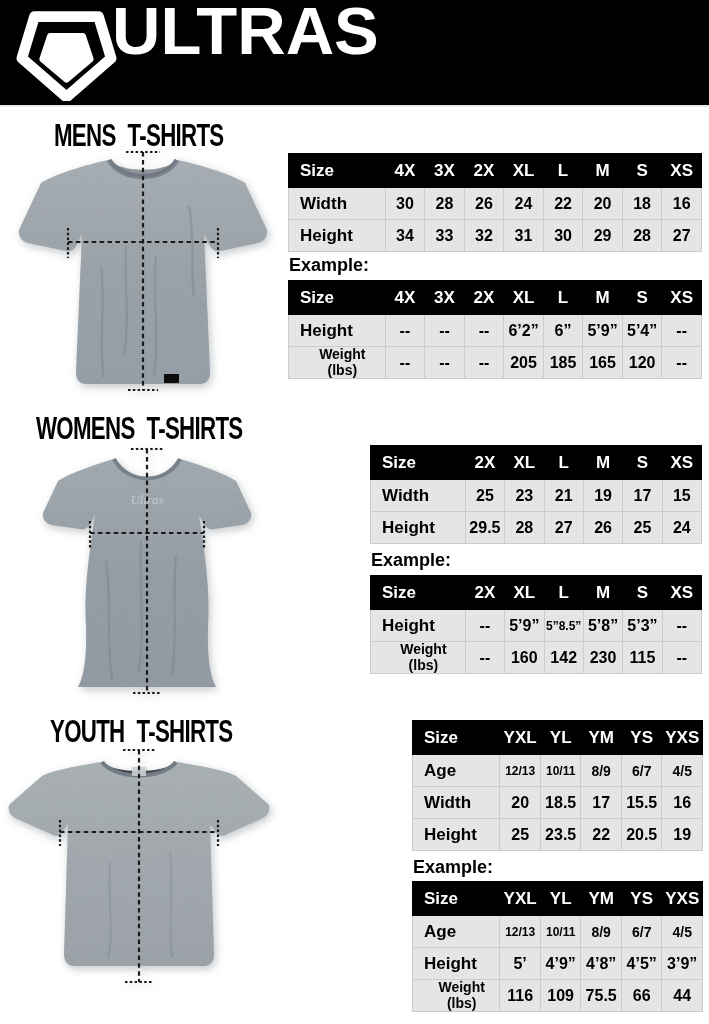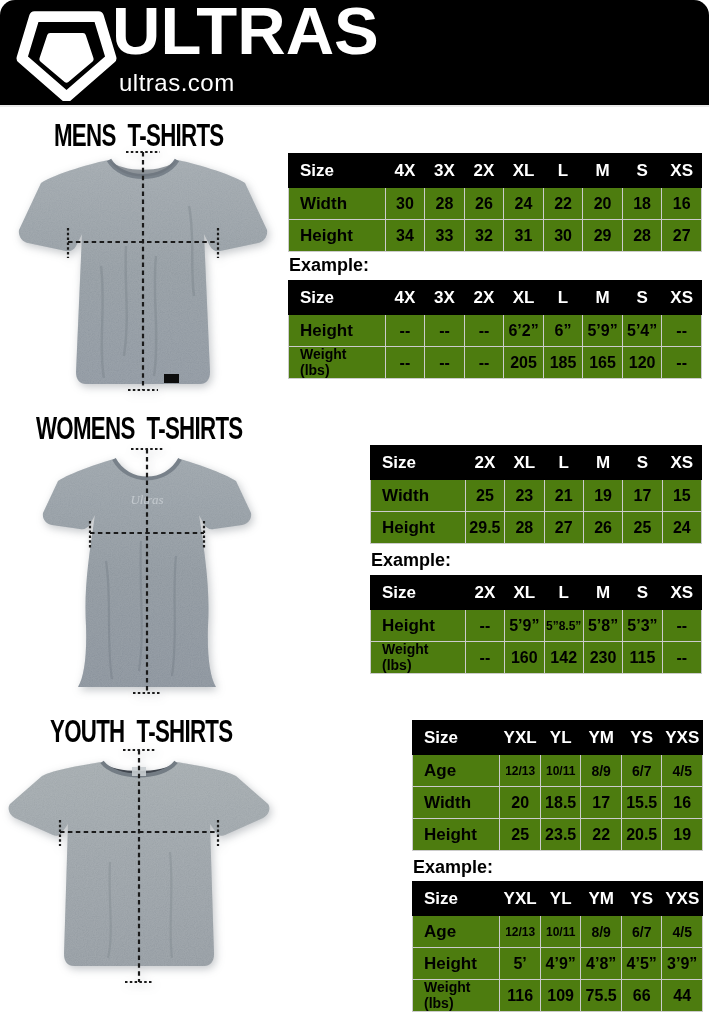--- a/index.html
+++ b/index.html
@@ -1,63 +1,62 @@
 <!DOCTYPE html>
 <html><head>
 <meta charset="utf-8">
 <style>
   html,body{margin:0;padding:0;background:#fff;}
   .page{position:relative;width:709px;height:1024px;background:#ffffff;
-        font-family:"Liberation Sans",sans-serif;overflow:hidden;border-radius:15px;}
+        font-family:"Liberation Sans",sans-serif;overflow:hidden;}
 
   
   .topbar{position:absolute;left:0;top:0;width:709px;height:105px;background:#000;
           border-bottom:2px solid #e9e9e9;}
   .logo{position:absolute;left:16px;top:4px;width:101px;height:97px;}
   .brand{position:absolute;left:112px;top:-4px;color:#fff;font-weight:700;
          font-size:67px;letter-spacing:0px;line-height:1.05;white-space:nowrap;}
   .site{position:absolute;left:119px;top:69px;color:#fff;font-size:24px;
         letter-spacing:.5px;white-space:nowrap;}
 
   
   .sec-title{position:absolute;margin:0;font-weight:700;font-size:31px;line-height:1;
              letter-spacing:-1px;word-spacing:9px;color:#000;white-space:nowrap;
              transform:scaleX(.72);transform-origin:left top;}
 
   
   .shirt{position:absolute;}
   .shirt svg{filter:drop-shadow(2px 3px 4px rgba(70,80,90,.32));}
 
   
-  table.sz{position:absolute;border-collapse:collapse;table-layout:fixed;background:#4d7c0f;}
+  table.sz{position:absolute;border-collapse:collapse;table-layout:fixed;background:#e5e5e5;}
   .sz th{background:#000;color:#fff;font-size:17px;font-weight:700;height:33px;
          border:1px solid #000;padding:0;}
   .sz th:first-child{text-align:left;padding-left:11px;}
   .sz td{border:1px solid #cccccc;font-weight:700;font-size:16px;text-align:center;
          height:31px;color:#000;padding:0;}
   .sz td.rowlabel{text-align:left;padding-left:11px;font-size:17px;}
-  .sz td.rowlabel.two{font-size:14px;line-height:1.08;white-space:pre-line;}
+  .sz td.rowlabel.two{font-size:14px;line-height:1.08;white-space:pre-line;text-align:center;}
   .sz td.sm{font-size:12px;}
   .sz td.md{font-size:14px;}
   .example{position:absolute;font-weight:700;font-size:18px;color:#000;}
 </style>
 </head>
 <body>
 
 <div class="page">
 
   <header class="topbar">
     <div class="logo">
       <svg viewBox="0 0 100 100" width="101" height="97">
         <polygon points="17,13 83,13 96,56 50,96 4,56" fill="none" stroke="#ffffff" stroke-width="11" stroke-linejoin="round"></polygon>
         <polygon points="33,33 67,33 75,57 50,78 25,57" fill="#ffffff" stroke="#ffffff" stroke-width="6" stroke-linejoin="round"></polygon>
       </svg>
     </div>
     <div class="brand">ULTRAS</div>
-    <div class="site">ultras.com</div>
   </header>
 
   <section>
     <h2 class="sec-title" style="left:54px;top:120px;">MENS T-SHIRTS</h2>
 
     <div class="shirt" style="left:6px;top:146px;width:274px;height:252px;">
       <svg viewBox="0 0 274 252" width="274" height="252">
         <defs>
           <linearGradient id="gm" x1="0" y1="0" x2="0" y2="1">
             <stop offset="0" stop-color="#9aa2a8"></stop>

